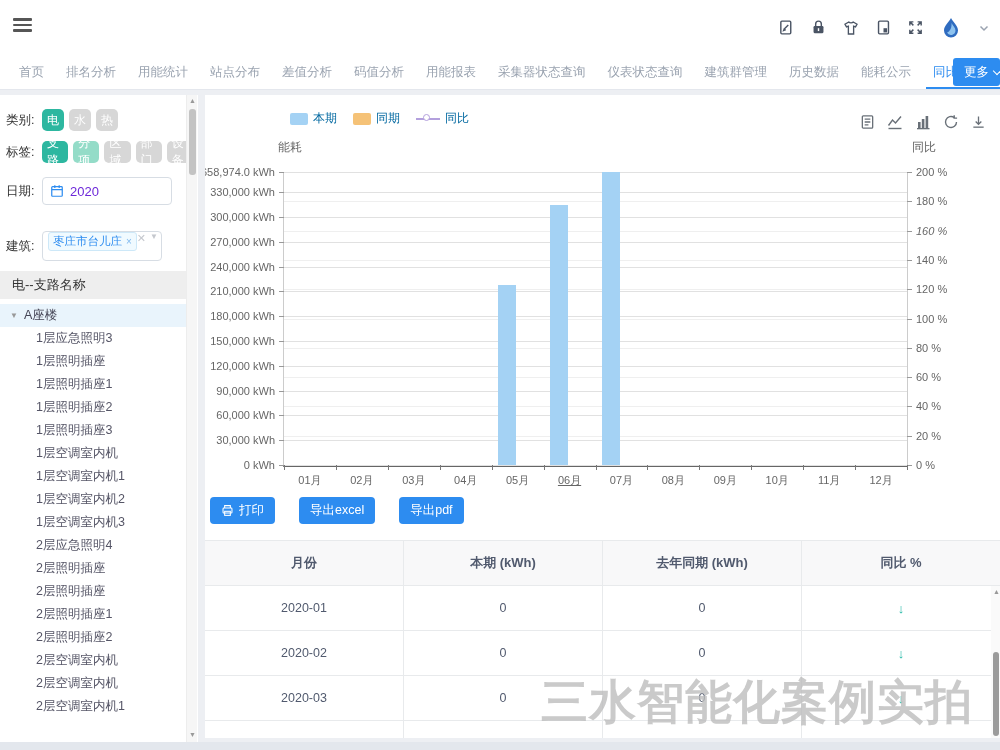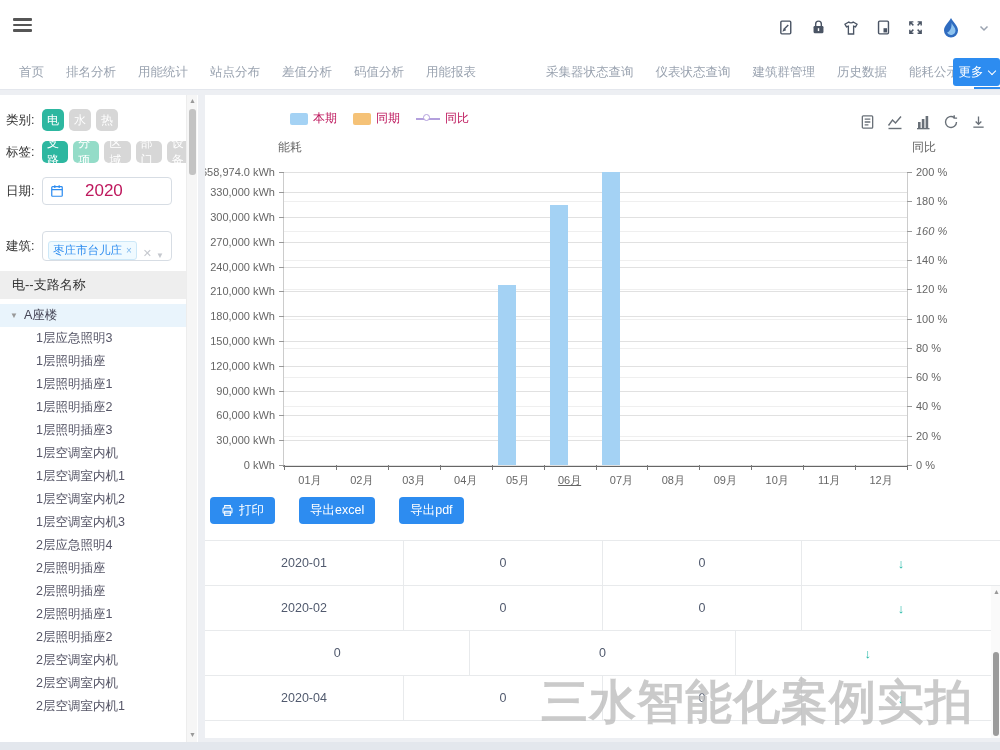--- a/index.html
+++ b/index.html
@@ -12,56 +12,56 @@
 .hamb span{display:block;height:2.5px;background:#565656;margin-bottom:3.2px;border-radius:1px}
 .top-icons{position:absolute;right:10px;top:0;height:55px;display:flex;align-items:center;gap:15px}
 .ticon{display:flex;align-items:center;justify-content:center;cursor:pointer}
 
 
 .tabbar{position:absolute;left:0;top:55px;width:1000px;height:35px;background:#fff;border-bottom:1px solid #e4e7ed;display:flex;align-items:stretch;padding-left:8px}
 .tab{display:flex;align-items:center;padding:0 11px;font-size:12.5px;color:#9aa3b0;cursor:pointer;position:relative;white-space:nowrap}
 .tab.active{color:#2d8cf0}
 .tab.active:after{content:"";position:absolute;left:4px;right:4px;bottom:0;height:2px;background:#2d8cf0}
 .tabx{margin-left:7px;font-size:12px;color:#76b6f7}
-.more-btn{position:absolute;right:0;top:58px;width:47px;height:28px;background:#2d8cf0;color:#fff;font-size:12.5px;border:none;border-radius:3px;display:flex;align-items:center;justify-content:center;gap:5px;cursor:pointer;z-index:5}
+.more-btn{position:absolute;right:0;top:58px;width:47px;height:28px;background:#2d8cf0;color:#fff;font-size:12.5px;border:none;border-radius:3px;display:flex;align-items:center;justify-content:flex-end;gap:5px;cursor:pointer;z-index:5}
 .more-car{width:6px;height:6px;border-right:1.5px solid #fff;border-bottom:1.5px solid #fff;transform:rotate(45deg);margin-top:-3px}
 
 
 .sidebar{position:absolute;left:0;top:95px;width:198px;height:647px;background:#fff;overflow:hidden}
 .sb-inner{padding-top:14px}
 .sb-row{display:flex;align-items:center;margin:0 0 10px 6px}
 .sb-row.mt14{margin-top:14px}
 .sb-row.mt26{margin-top:26px}
 .sb-label{width:36px;font-size:12.5px;color:#333;flex:none}
 .pill{height:22px;min-width:22px;padding:0 5px;margin-right:5px;border-radius:5px;color:#fff;font-size:12px;display:flex;align-items:center;justify-content:center;cursor:pointer;border:none}
 .st-active{background:#2db7a0}
 .st-highlight{background:#94dcc8}
 .st-disabled{background:#d7d7d7}
 .inputbox{width:130px;height:28px;border:1px solid #d7dde4;border-radius:4px;display:flex;align-items:center;padding:0 7px;background:#fff;cursor:pointer}
-.inputbox .val{font-size:17px;color:#be185d;margin-left:21px}
-.selbox{width:130px;height:30px;border:1px solid #d7dde4;border-radius:4px;display:flex;align-items:flex-end;padding:0 5px;background:#fff;cursor:pointer}
+.inputbox .val{font-size:13px;color:#6d28d9;margin-left:6px}
+.selbox{width:120px;height:30px;border:1px solid #d7dde4;border-radius:4px;display:flex;align-items:flex-start;padding:0 5px;background:#fff;cursor:pointer}
 .seltag{display:flex;align-items:center;background:#f0faff;border:1px solid #cde8f8;border-radius:3px;padding:1px 4px;font-size:11.5px;color:#2d8cf0;gap:4px;white-space:nowrap}
 .seltag .tagx{color:#7fb9ef;font-size:10px}
 .selclear{margin-left:auto;color:#c5c8ce;font-size:11px}
 .selcar{color:#c5c8ce;font-size:8px;margin-left:4px;margin-right:2px}
 .tree-title{margin-top:10px;background:#eeeeee;height:28px;display:flex;align-items:center;padding-left:12px;font-size:13px;color:#333;width:186px}
 .tree{margin-top:5px}
 .tnode{height:23px;display:flex;align-items:center;font-size:12.5px;color:#556;cursor:pointer;width:186px}
 .tnode.root{background:#e9f4fc;color:#445}
 .tcaret{margin:0 6px 0 10px;font-size:8px;color:#999}
 .tnode.child{padding-left:36px}
 .sb-scroll{position:absolute;right:1px;top:0;width:11px;height:647px;background:#f6f6f6;border-left:1px solid #ededed}
 .sb-up{position:absolute;top:2px;left:2px;font-size:7px;color:#999}
 .sb-down{position:absolute;bottom:4px;left:2px;font-size:7px;color:#999}
 .sb-thumb{position:absolute;top:14px;left:1.5px;width:7px;height:66px;background:#c3c3c3;border-radius:3px}
 
 
 .main{position:absolute;left:205px;top:95px;width:795px;height:643px;background:#fff;overflow:hidden}
 .legend{position:absolute;left:85px;top:15px;display:flex;align-items:center;gap:16px}
-.lg-item{display:flex;align-items:center;gap:5px;font-size:12px;color:#be185d;cursor:pointer}
+.lg-item{display:flex;align-items:center;gap:5px;font-size:12px;color:#0369a1;cursor:pointer}
 .lg-rect{width:18px;height:12px;border-radius:2px}
 .lg-line{position:relative;width:24px;height:11px}
 .lg-line i{position:absolute;left:0;right:0;top:5px;height:1.5px;display:block}
 .lg-line b{position:absolute;left:7px;top:1px;width:7px;height:7px;border:1.5px solid;border-radius:50%;background:#fff;display:block}
 .toolbox{position:absolute;right:14px;top:19px;display:flex;gap:12px;align-items:center}
 .tbicon{cursor:pointer;display:flex}
 .ax-title{position:absolute;top:44px;font-size:12px;color:#666;white-space:nowrap}
 #plot{position:absolute;left:78px;top:77px;width:625px;height:295px;border-left:1px solid #ccc;border-right:1px solid #ccc;border-bottom:2px solid #666}
 .gl{position:absolute;left:0;right:0;height:1px;background:#efefef}
 .gl.major{background:#e1e1e1}
@@ -158,21 +158,21 @@
     <div class="tab">
       <div style="display: inline;">差值分析</div>
     </div>
     <div class="tab">
       <div style="display: inline;">码值分析</div>
     </div>
     <div class="tab">
       <div style="display: inline;">用能报表</div>
     </div>
     <div class="tab">
-      <div style="display: inline; margin-left: 48px;">采集器状态查询</div>
+      <div style="display: inline;">采集器状态查询</div>
     </div>
     <div class="tab">
       <div style="display: inline;">仪表状态查询</div>
     </div>
     <div class="tab">
       <div style="display: inline;">建筑群管理</div>
     </div>
     <div class="tab">
       <div style="display: inline;">历史数据</div>
     </div>
@@ -430,38 +430,45 @@
     </button>
     <button class="abtn">
       <span>导出excel</span>
     </button>
     <button class="abtn">
       <span>导出pdf</span>
     </button>
   </div>
 
   <div class="dtable">
+    <div class="trow thead">
+        <div class="tcell">月份</div>
+        <div class="tcell">本期 (kWh)</div>
+        <div class="tcell">去年同期 (kWh)</div>
+        <div class="tcell">同比 %</div>
+      </div>
     <div>
         <div class="trow">
           <div class="tcell">2020-01</div>
           <div class="tcell">0</div>
           <div class="tcell">0</div>
           <div class="tcell">
             <div class="trend">↓</div>
           </div>
         </div>
         <div class="trow">
           <div class="tcell">2020-02</div>
           <div class="tcell">0</div>
           <div class="tcell">0</div>
           <div class="tcell">
             <div class="trend">↓</div>
           </div>
         </div>
         <div class="trow">
+          <div class="tcell">2020-03</div>
           <div class="tcell">0</div>
           <div class="tcell">0</div>
           <div class="tcell">
             <div class="trend">↓</div>
           </div>
         </div>
         <div class="trow">
           <div class="tcell">2020-04</div>
           <div class="tcell">0</div>
           <div class="tcell">0</div>

